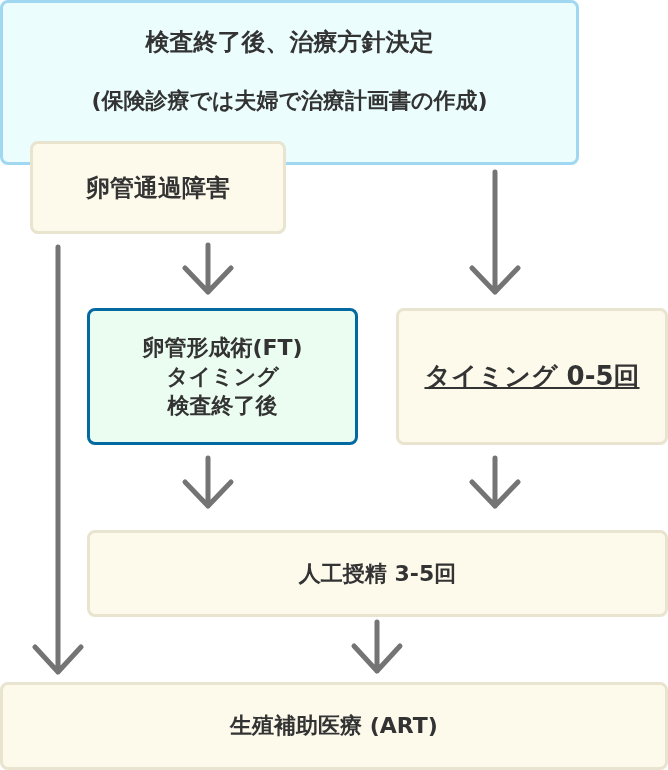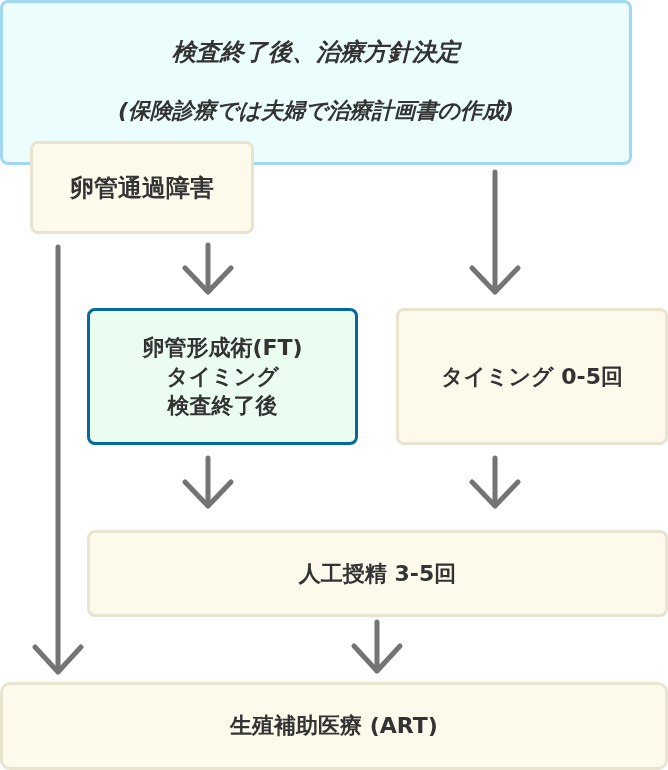--- a/index.html
+++ b/index.html
@@ -32,56 +32,55 @@
     }
     .box-cream {
       background: #fdfaec;
       border: 3px solid #e8e4cf;
     }
     .box-green {
       background: #ebfcf1;
       border: 3px solid #0369a1;
     }
     #box-top {
-      left: 0; top: 0; width: 632px; height: 165px;
+      left: 0; top: 0; width: 579px; height: 165px;
       justify-content: flex-start;
-      padding-top: 33px;
-      font-style: italic;
+      padding-top: 23px;
     }
     #box-top .title {
       font-size: 24px;
       line-height: 32px;
     }
     #box-top .subtitle {
       font-size: 22px;
       line-height: 30px;
       margin-top: 28px;
     }
     #box-tubal {
-      left: 30px; top: 141px; width: 224px; height: 93px;
+      left: 30px; top: 141px; width: 256px; height: 93px;
       font-size: 24px;
     }
     #box-ft {
       left: 87px; top: 308px; width: 271px; height: 137px;
       font-size: 22px;
       line-height: 29px;
     }
     #box-timing {
       left: 396px; top: 308px; width: 272px; height: 137px;
-      font-size: 22px;
+      font-size: 26px;
+      text-decoration: underline;
     }
     #box-iui {
       left: 87px; top: 522px; width: 581px; height: 87px;
       font-size: 22px;
       margin-top: 8px;
     }
     #box-art {
       left: 0; top: 682px; width: 668px; height: 88px;
       font-size: 22px;
-      border-radius: 10px;
     }
     svg.arrows {
       position: absolute;
       left: 0; top: 0;
       width: 668px; height: 770px;
       pointer-events: none;
     }
     svg.arrows path {
       fill: none;
       stroke: #747474;

